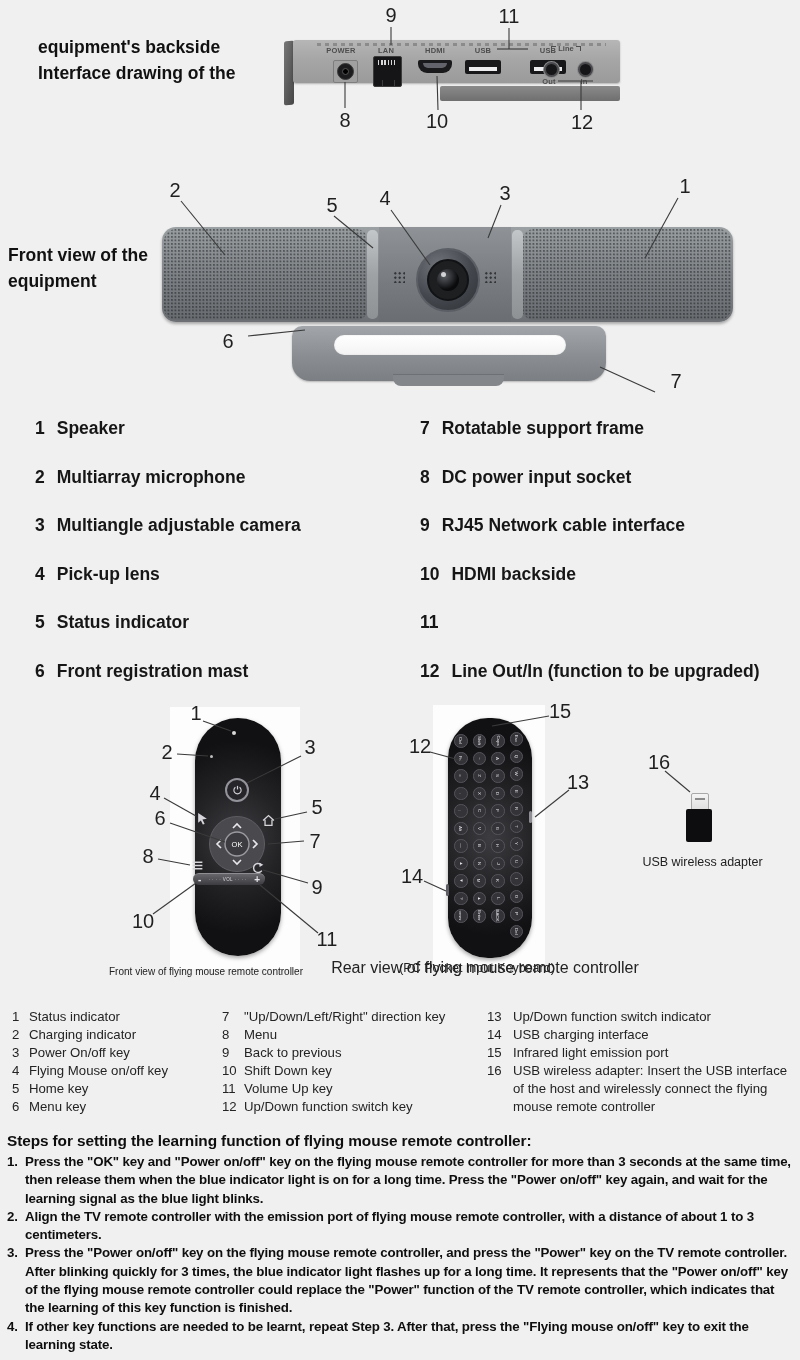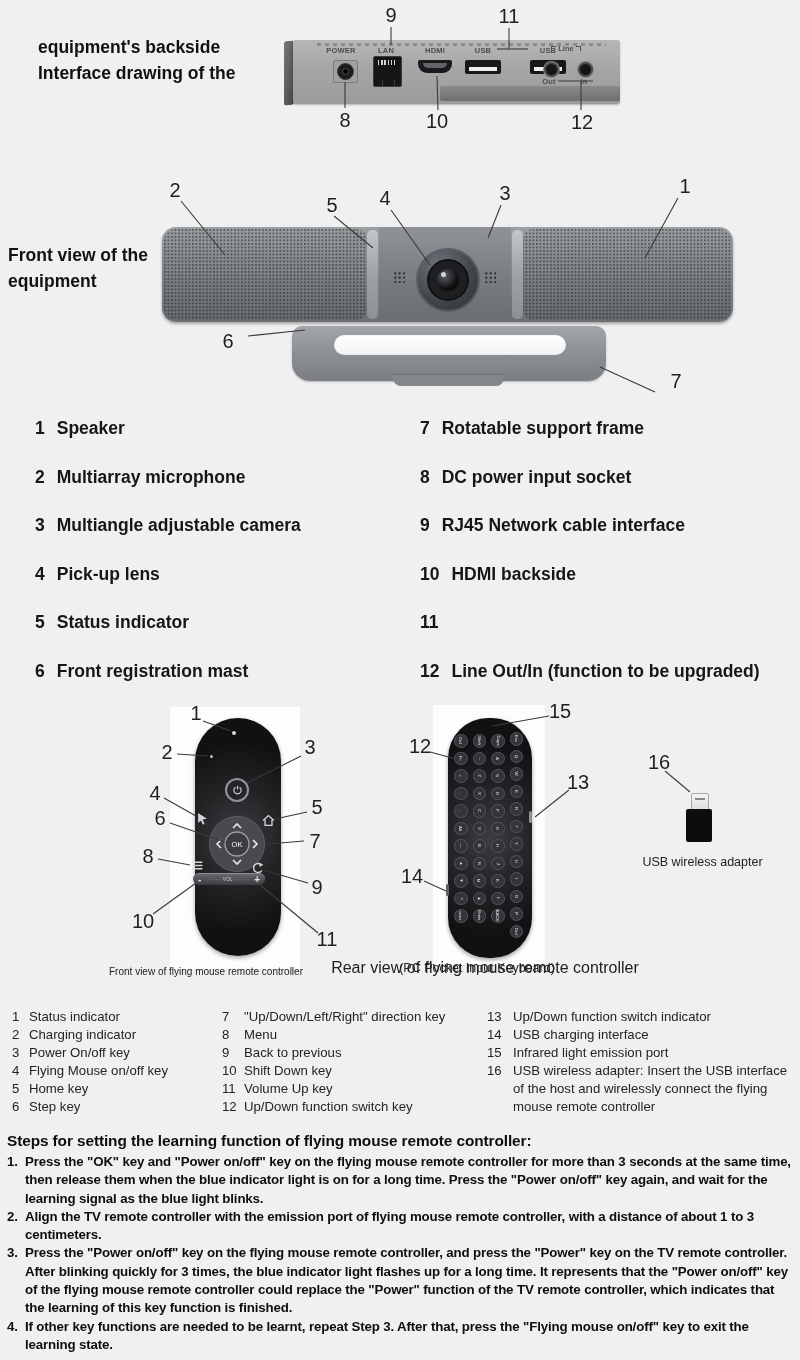--- a/index.html
+++ b/index.html
@@ -5,21 +5,21 @@
   html,body{margin:0;padding:0;background:#e4e4e4;}
   #page{position:relative;width:800px;height:1360px;background:#f0f0f0;overflow:hidden;
         font-family:"Liberation Sans",sans-serif;color:#1b1b1b;}
   .sec{position:absolute;left:0;width:800px;}
   .lines{position:absolute;left:0;top:0;pointer-events:none;}
   .lines line{stroke:#3a3a3a;stroke-width:1.1;}
   .co{position:absolute;transform:translate(-50%,-50%);font-size:20px;color:#1f1f1f;white-space:nowrap;}
   .h1{position:absolute;font-size:17.5px;font-weight:bold;line-height:26px;color:#111;}
 
   
-  .panel{position:absolute;left:293px;top:40px;width:327px;height:64px;border-radius:3px;
+  .panel{position:absolute;left:293px;top:40px;width:327px;height:43px;border-radius:3px;
          background:linear-gradient(180deg,#b6b6b6 0%,#a6a6a6 45%,#9a9a9a 100%);
          box-shadow:0 1px 2px rgba(0,0,0,.25);}
   .panel-edge{position:absolute;left:284px;top:41px;width:10px;height:64px;background:linear-gradient(100deg,#777,#454545);transform:skewY(-6deg);border-radius:2px;}
   .vents{position:absolute;left:24px;top:3px;right:14px;height:3px;
          background:repeating-linear-gradient(90deg,#8b8b8b 0 4px,transparent 4px 8px);}
   .portlabel{position:absolute;font-size:7.5px;font-weight:bold;color:#4d4d4d;text-align:center;letter-spacing:.2px;}
   .dcjack{position:absolute;left:40px;top:20px;width:23px;height:21px;background:#a0a0a0;border:1px solid #7d7d7d;border-radius:2px;display:flex;align-items:center;justify-content:center;}
   .dcjack .c1{width:15px;height:15px;border-radius:50%;background:#1c1c1e;border:1px solid #3a3a3a;display:flex;align-items:center;justify-content:center;}
   .dcjack .c2{width:5px;height:5px;border-radius:50%;background:#000;border:1px solid #555;}
   .rj45{position:absolute;left:80px;top:16px;width:27px;height:29px;background:#151517;border:1px solid #3c3c3c;border-radius:2px;}
@@ -529,21 +529,21 @@
           <span class="ktext">Flying Mouse on/off key</span>
         </div>
 
         <div class="krow">
           <span class="knum">5</span>
           <span class="ktext">Home key</span>
         </div>
 
         <div class="krow">
           <span class="knum">6</span>
-          <span class="ktext">Step key</span>
+          <span class="ktext">Menu key</span>
         </div>
       </div>
     <div class="klist w2" style="left:222px;top:5px;width:262px">
 
         <div class="krow">
           <span class="knum">7</span>
           <span class="ktext">"Up/Down/Left/Right" direction key</span>
         </div>
 
         <div class="krow">

